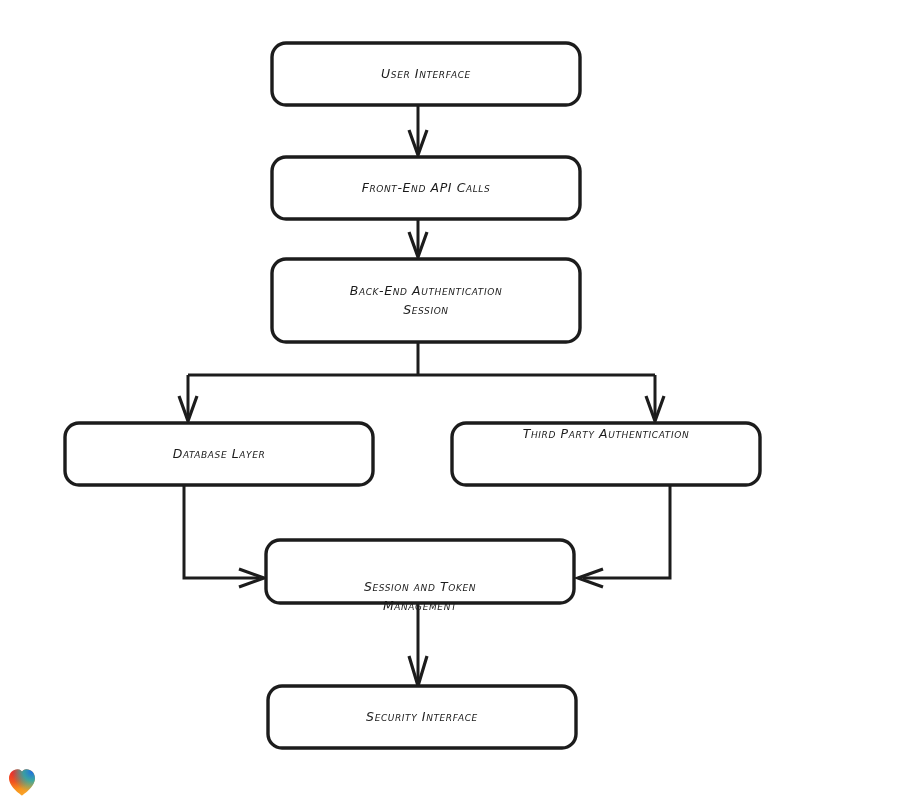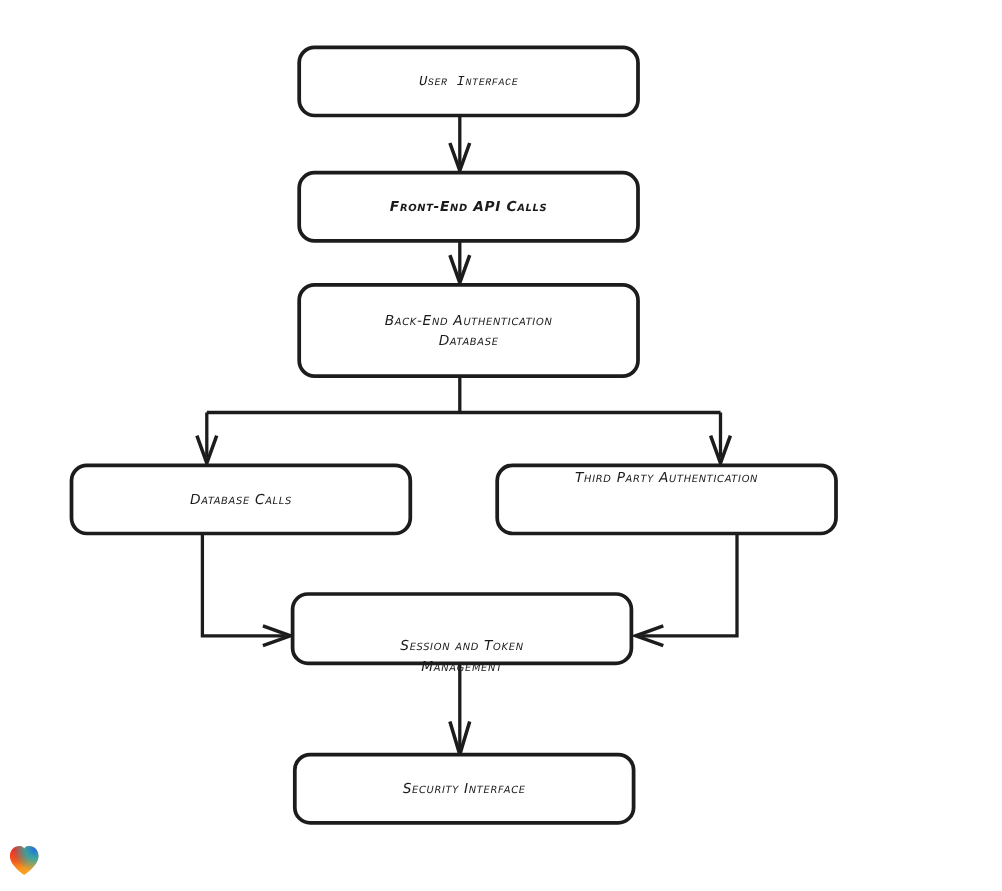--- a/index.html
+++ b/index.html
@@ -125,22 +125,22 @@
       </g>
     </g>
 
   <g class="heart-group" transform="translate(8,768)">
     <path d="M 14 27.5 C 14 27.5 1 19.2 1 10.2 C 1 5.0 4.9 1.2 9.6 1.2 C 12.0 1.2 12.9 2.2 14 3.6 C 15.1 2.2 16.0 1.2 18.4 1.2 C 23.1 1.2 27 5.0 27 10.2 C 27 19.2 14 27.5 14 27.5 Z" fill="url(#heartGradA)"></path>
     <path d="M 14 27.5 C 14 27.5 1 19.2 1 10.2 C 1 5.0 4.9 1.2 9.6 1.2 C 12.0 1.2 12.9 2.2 14 3.6 C 15.1 2.2 16.0 1.2 18.4 1.2 C 23.1 1.2 27 5.0 27 10.2 C 27 19.2 14 27.5 14 27.5 Z" fill="url(#heartGradB)"></path>
   </g>
 </svg>
 
 <div id="labels-layer">
-    <div class="node-label" style="left: 272px; top: 43px; width: 308px; height: 62px; font-family: Liberation Mono, monospace;">User Interface</div>
-    <div class="node-label" style="left: 272px; top: 157px; width: 308px; height: 62px; font-weight: bold;">Front-End API Calls</div>
+    <div class="node-label" style="left: 272px; top: 43px; width: 308px; height: 62px;">User Interface</div>
+    <div class="node-label" style="left: 272px; top: 157px; width: 308px; height: 62px;">Front-End API Calls</div>
     <div class="node-label" style="left: 272px; top: 259px; width: 308px; height: 83px;">Back-End Authentication
-Database</div>
-    <div class="node-label" style="left: 65px; top: 423px; width: 308px; height: 62px;">Database Calls</div>
+Session</div>
+    <div class="node-label" style="left: 65px; top: 423px; width: 308px; height: 62px;">Database Layer</div>
     <div class="node-label" style="left: 452px; top: 403px; width: 308px; height: 62px;">Third Party Authentication</div>
     <div class="node-label" style="left: 266px; top: 540px; width: 308px; height: 63px; margin-top: 25px;">Session and Token
 Management</div>
     <div class="node-label" style="left: 268px; top: 686px; width: 308px; height: 62px;">Security Interface</div>
   </div>
 
 </body></html>

